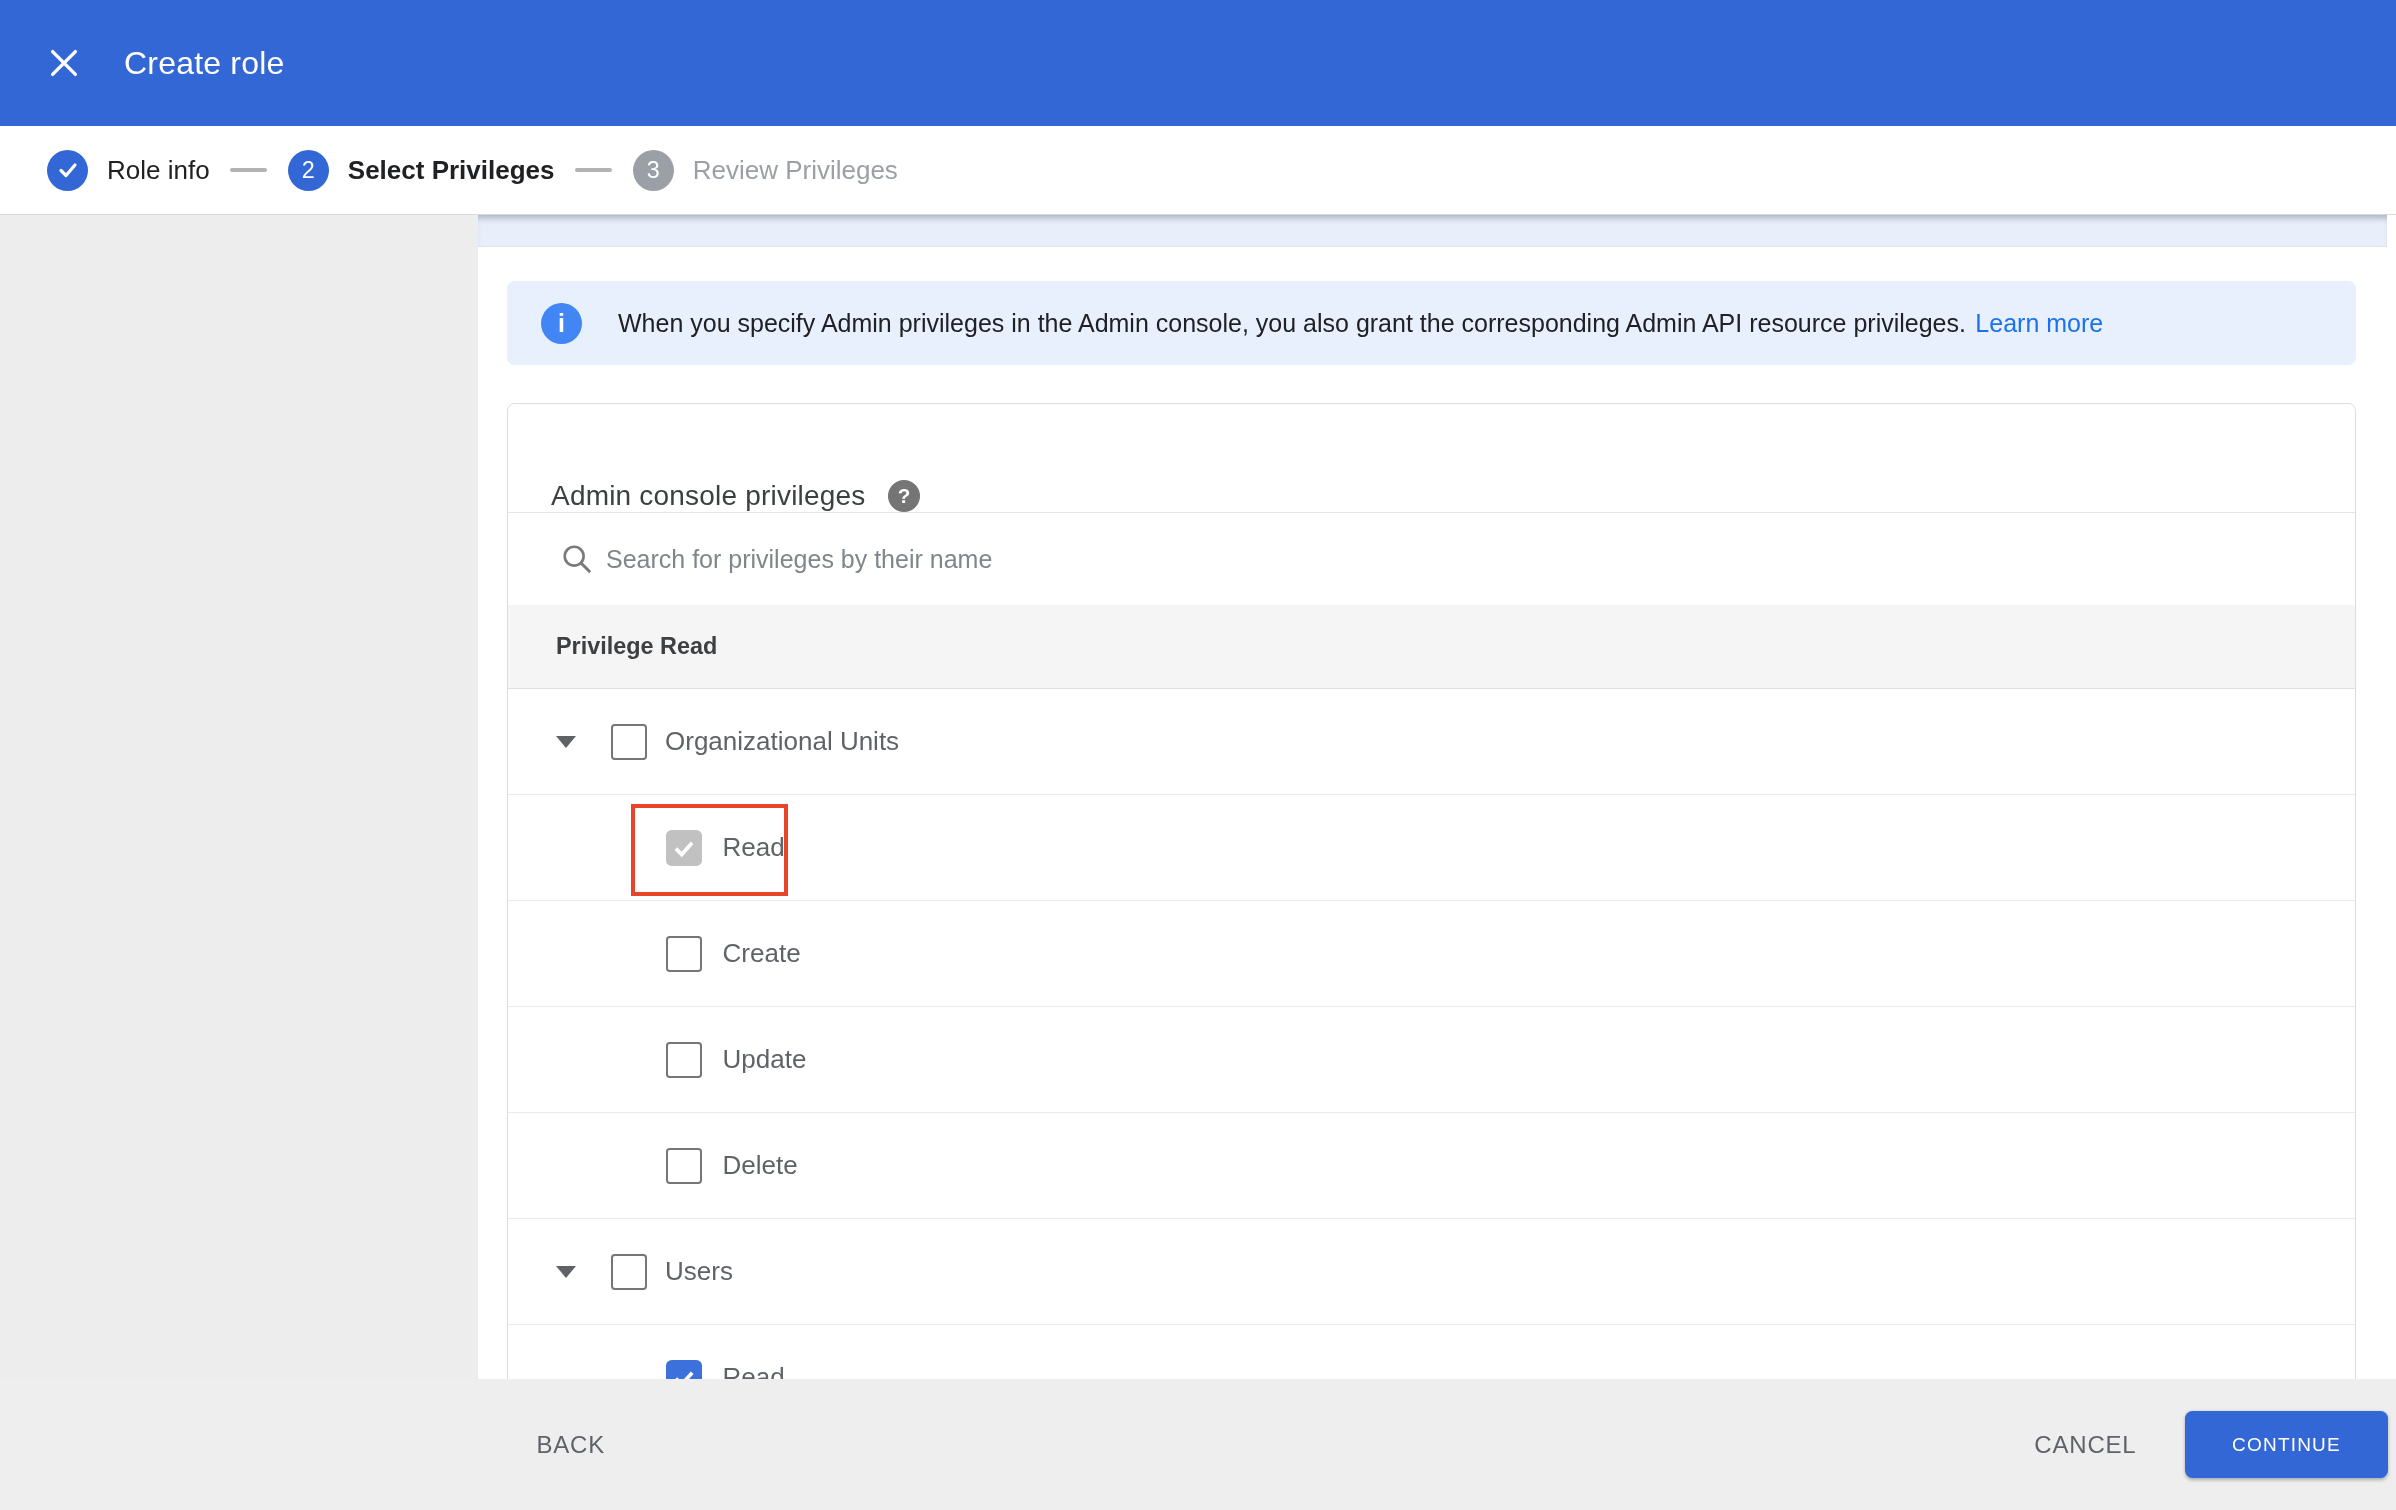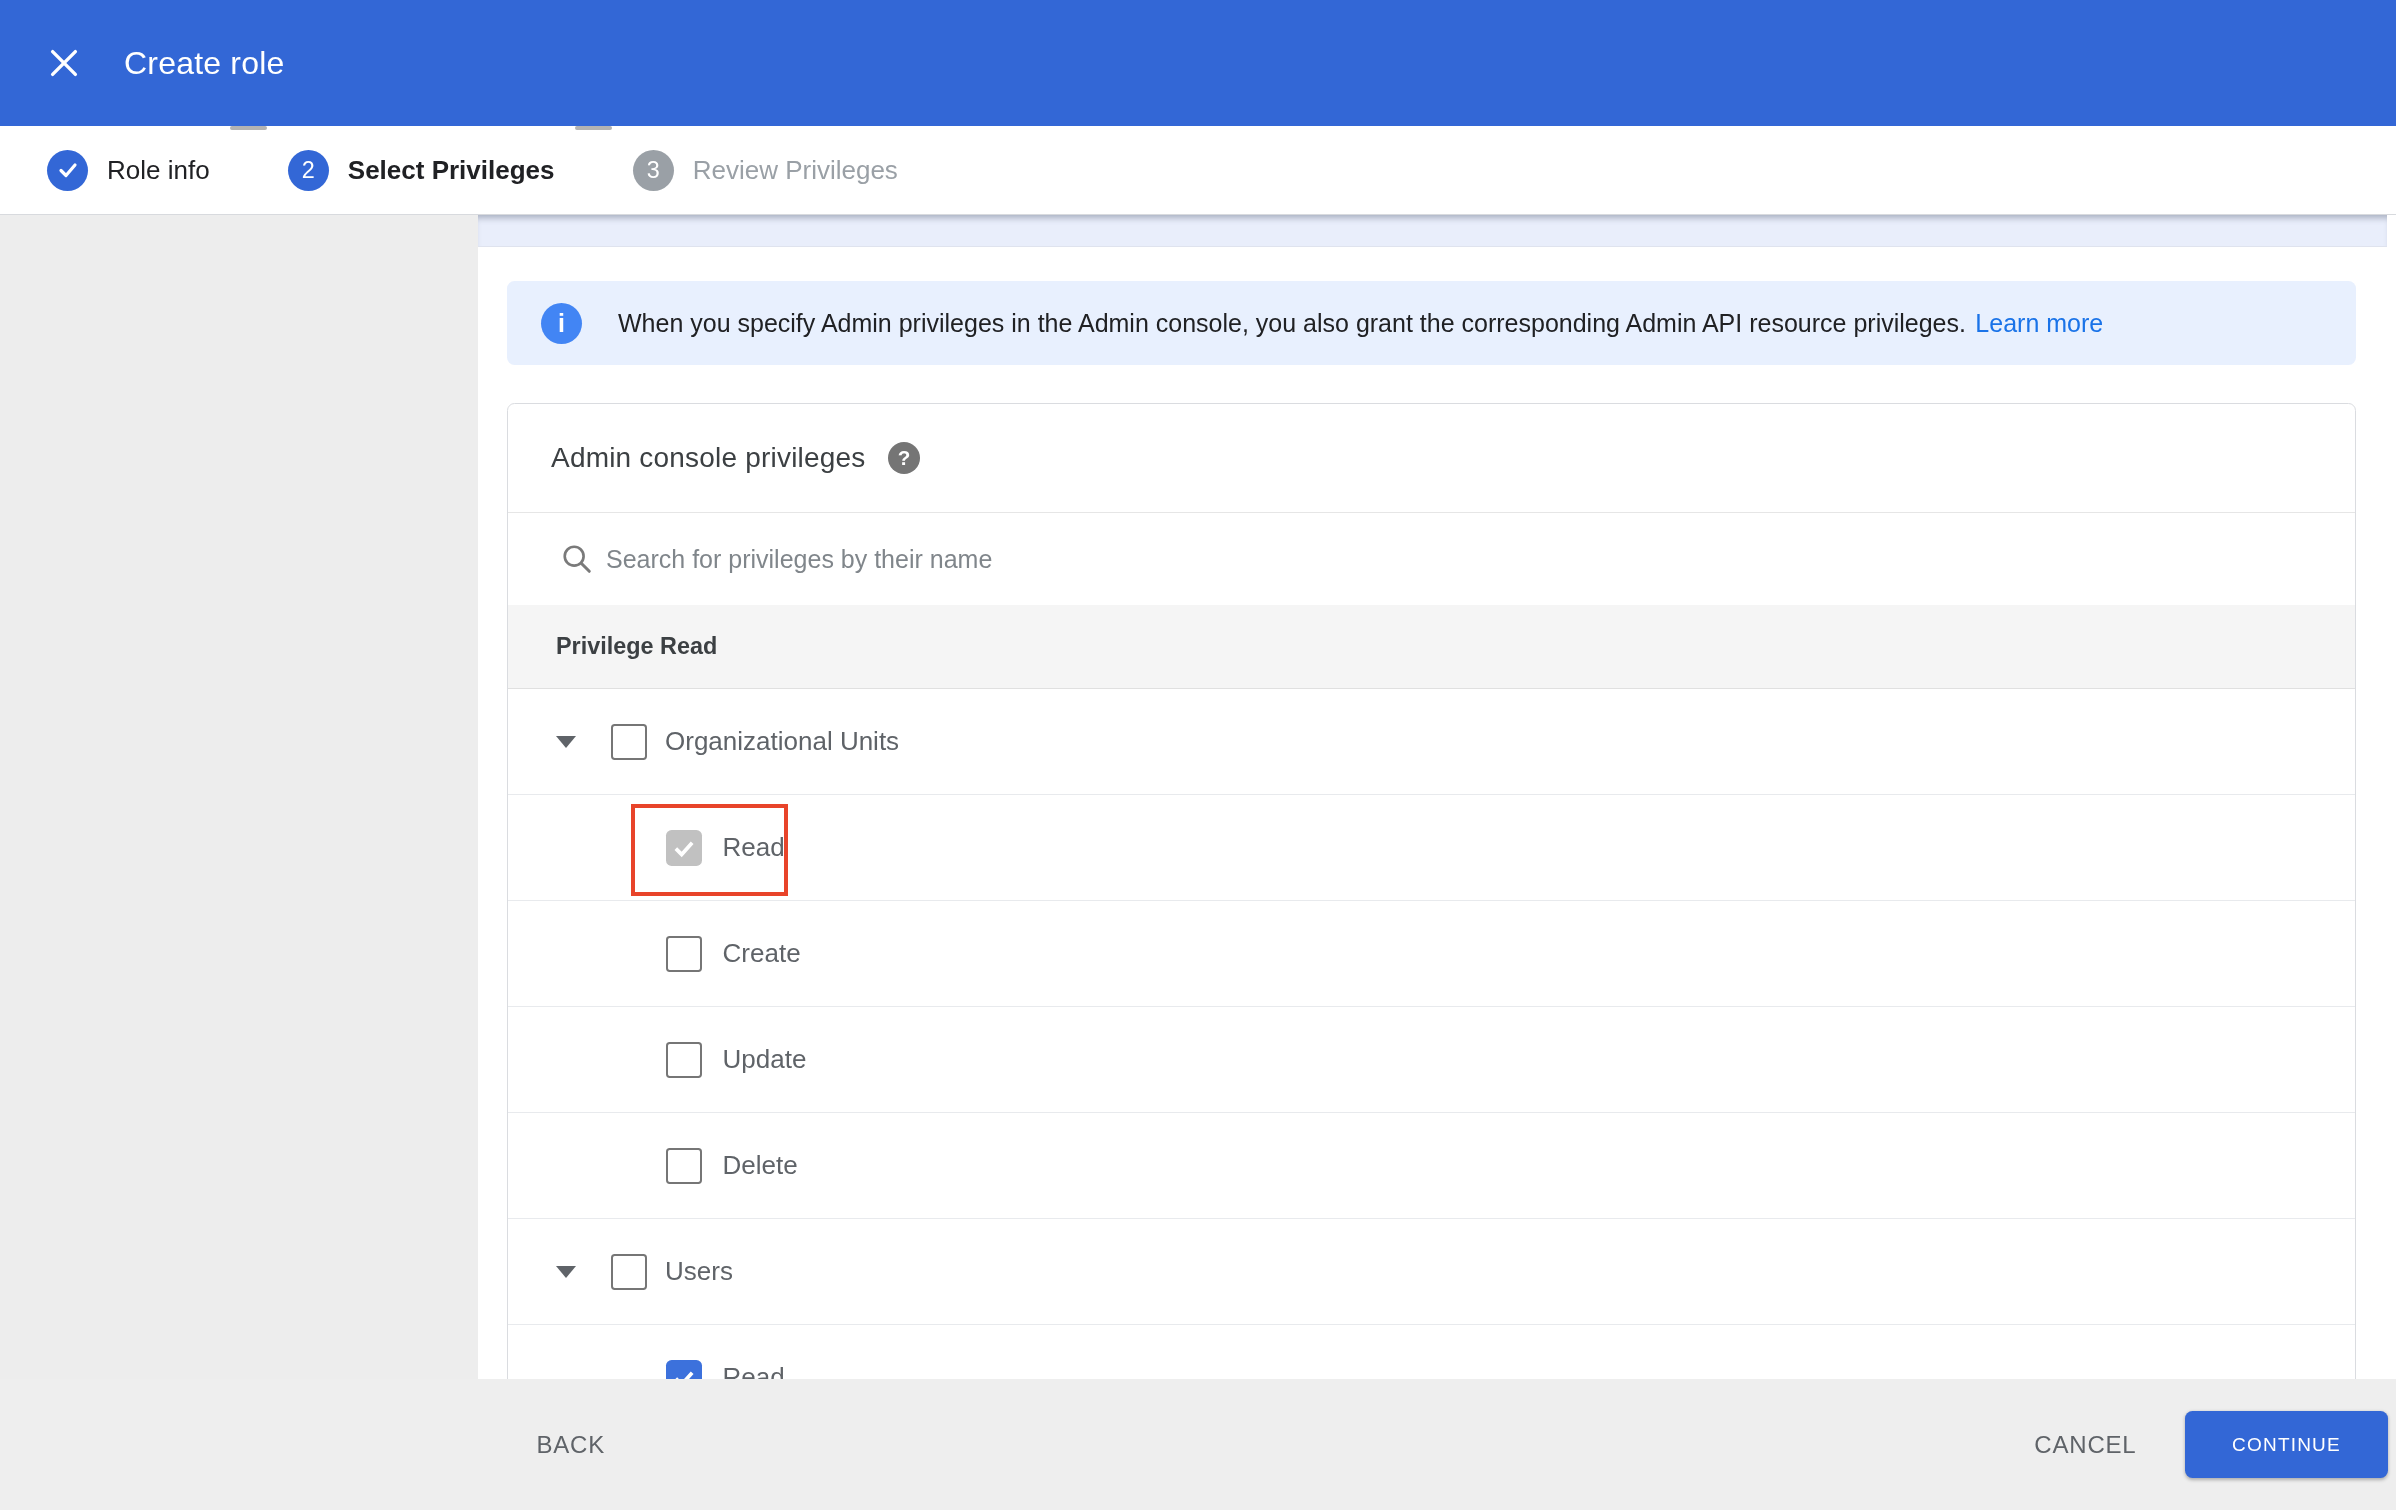--- a/index.html
+++ b/index.html
@@ -15,21 +15,21 @@
   html,body{width:2397px;height:1510px;}
   body{font-family:"Liberation Sans","DejaVu Sans",sans-serif;background:#fff;overflow:hidden;}
   .page{position:relative;width:2397px;height:1510px;display:flex;flex-direction:column;}
 
   
   .topbar{height:126px;background:var(--accent-blue);display:flex;align-items:center;flex:0 0 auto;}
   .close-btn{width:56px;height:56px;margin-left:36px;display:flex;align-items:center;justify-content:center;cursor:pointer;background:none;border:none;}
   .topbar h1{color:#fff;font-size:32px;font-weight:400;margin-left:32px;letter-spacing:0.2px;}
 
   
-  .stepper{height:89px;background:#fff;border-bottom:0.9px solid #d8dade;display:flex;padding-left:47px;flex:0 0 auto;}
+  .stepper{height:89px;background:#fff;border-bottom:0.9px solid #d8dade;display:flex;align-items:center;padding-left:47px;flex:0 0 auto;}
   .step{display:flex;align-items:center;cursor:pointer;}
   .circle{width:41px;height:41px;border-radius:50%;display:flex;align-items:center;justify-content:center;flex:0 0 auto;}
   .circle.blue{background:var(--accent-blue);}
   .circle.gray{background:#9aa0a6;}
   .circle .num{color:#fff;font-size:23.4px;font-weight:500;}
   .step-label{margin-left:19px;font-size:26px;color:#202124;}
   .step-label.bold{font-weight:700;}
   .step-label.muted{color:#9aa0a6;}
   .dash{width:37px;height:3.7px;background:#b3b3b3;margin:0 20.6px;border-radius:1.9px;}
 
@@ -44,21 +44,21 @@
   .banner{position:absolute;left:29px;top:66px;width:1849px;height:84px;background:var(--banner-bg);
     border-radius:7.5px;display:flex;align-items:center;padding:0 34px;}
   .info-icon{width:41px;height:41px;border-radius:50%;background:var(--info-blue);color:#fff;
     display:flex;align-items:center;justify-content:center;font-size:25px;font-weight:700;flex:0 0 auto;}
   .banner p{margin-left:36px;font-size:25px;color:#202124;}
   .banner a{color:var(--link-blue);text-decoration:none;margin-left:9.4px;cursor:pointer;}
 
   
   .card{position:absolute;left:29px;top:188px;width:1849px;height:1031px;background:#fff;
     border:0.9px solid #dadce0;border-radius:7.5px;}
-  .card-header{height:109px;display:flex;align-items:center;padding-left:43px;border-bottom:0.9px solid #e6e6e6;}
+  .card-header{height:109px;display:flex;align-items:flex-end;padding-left:43px;border-bottom:0.9px solid #e6e6e6;}
   .card-header h2{font-size:28px;font-weight:500;color:#3c4043;letter-spacing:0.2px;}
   .help-icon{width:32px;height:32px;border-radius:50%;background:#757575;color:#fff;font-size:20.6px;font-weight:700;
     display:flex;align-items:center;justify-content:center;margin-left:22.5px;cursor:pointer;}
   .search-row{height:92px;display:flex;align-items:center;padding-left:52px;}
   .search-row svg{flex:0 0 auto;}
   .search-row input{border:none;outline:none;margin-left:12px;font-size:25px;color:#3c4043;width:1312px;
     font-family:"Liberation Sans","DejaVu Sans",sans-serif;background:transparent;}
   .search-row input::placeholder{color:#80868b;opacity:1;}
   .table-header{height:84px;background:#f5f5f5;display:flex;align-items:center;padding-left:48px;border-bottom:0.9px solid #e0e0e0;}
   .table-header span{font-size:23.4px;font-weight:700;color:#3c4043;}

